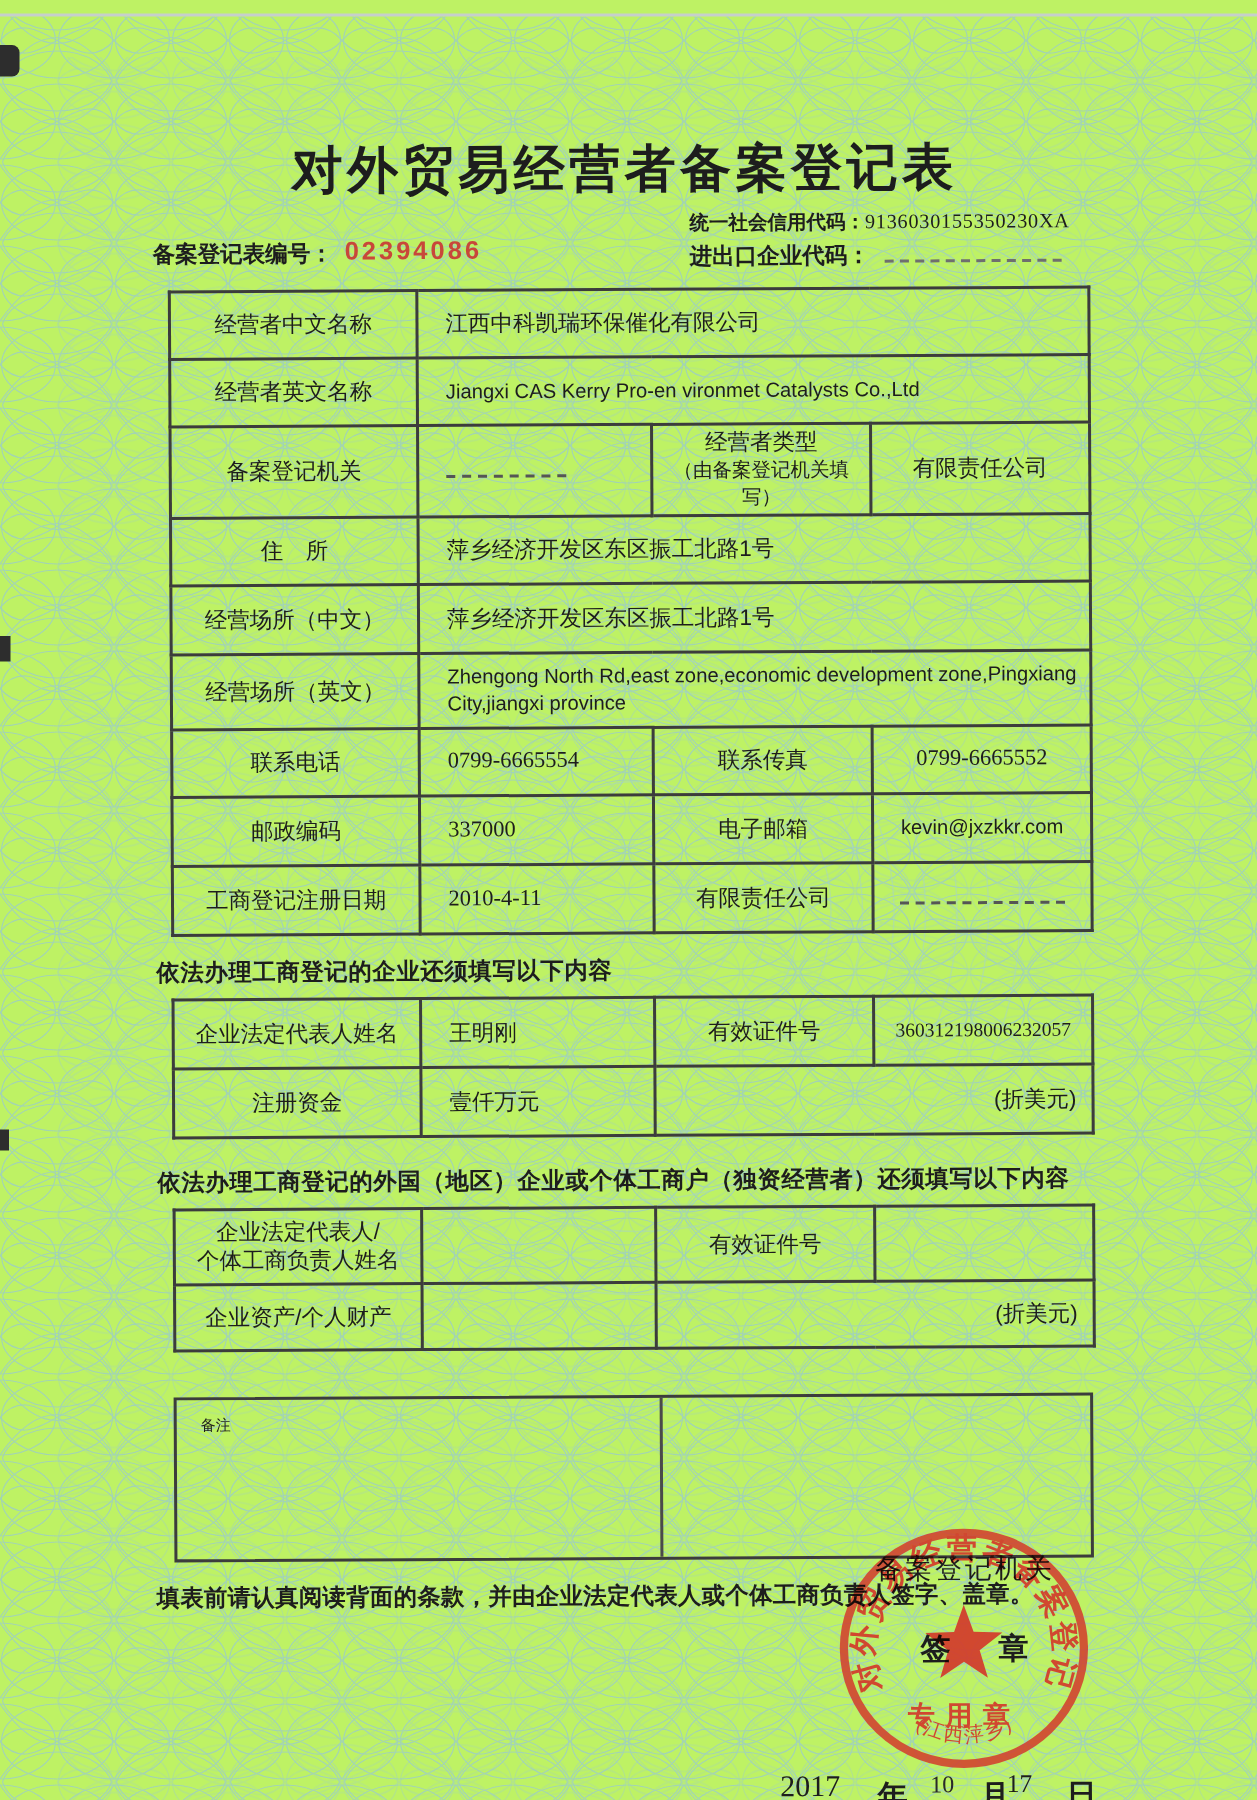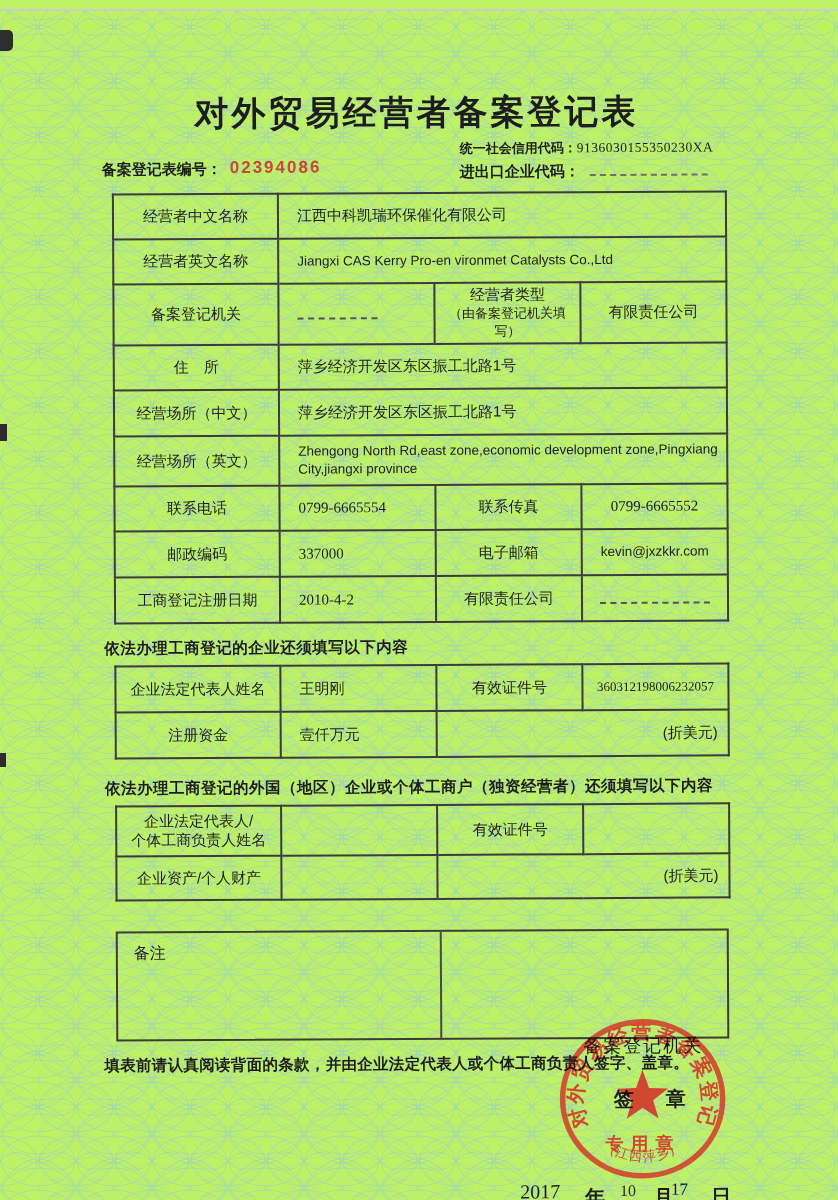--- a/index.html
+++ b/index.html
@@ -36,21 +36,21 @@
   td.val { text-align:left; padding-left:18px; }
   td.cen { text-align:center; }
   .small2 { font-size:13px; }
   .en { font-size:13.5px; line-height:1.3; }
   .dashline { display:inline-block; border-bottom:2px dashed #555; height:10px; }
   .w80 { width:80px; } .w110 { width:110px; }
 
   .sec-title { font-size:15.5px; font-weight:bold; margin:14px 0 6px -10px; letter-spacing:0.5px; }
 
   .remarks { margin-top:30px; border:2px solid #3c3c3c; height:106px; position:relative; }
-  .remarks .rlabel { position:absolute; left:16px; top:10px; font-size:16px; }
+  .remarks .rlabel { position:absolute; left:16px; top:10px; font-size:10px; }
   .remarks .divider { position:absolute; left:322px; top:0; bottom:0; width:2px; background:#4a4a4a; }
 
   .notice { margin:14px 0 0 -12px; font-size:15.5px; font-weight:bold; letter-spacing:0.3px; }
 
   .authority { position:absolute; left:581px; top:1035px; font-size:18px; font-weight:normal; letter-spacing:2px; }
   .sign { position:absolute; left:611px; top:1087px; font-size:20px; font-weight:bold; display:flex; gap:32px; }
   .date-line span { position:absolute;margin-top:46px; }
   .d-year  { left:517px; top:1135px; font-size:20px; }
   .d-yunit { left:582px; top:1139px; font-size:20px; font-weight:bold; }
   .d-month { left:617px; top:1137px; font-size:16px; color:#2a2a2a; }
@@ -166,21 +166,21 @@
           <td class="cen serif">0799-6665552</td>
         </tr>
         <tr style="height:46px">
           <td class="lbl">邮政编码</td>
           <td class="val serif">337000</td>
           <td class="lbl">电子邮箱</td>
           <td class="cen en">kevin@jxzkkr.com</td>
         </tr>
         <tr style="height:46px">
           <td class="lbl">工商登记注册日期</td>
-          <td class="val serif">2010-4-2</td>
+          <td class="val serif">2010-4-11</td>
           <td class="lbl">有限责任公司</td>
           <td class="cen"><span class="dashline w110"></span></td>
         </tr>
       </tbody>
         </table>
 
       <div class="sec-title">依法办理工商登记的企业还须填写以下内容</div>
       <table>
         <colgroup>
             <col style="width:165px">

